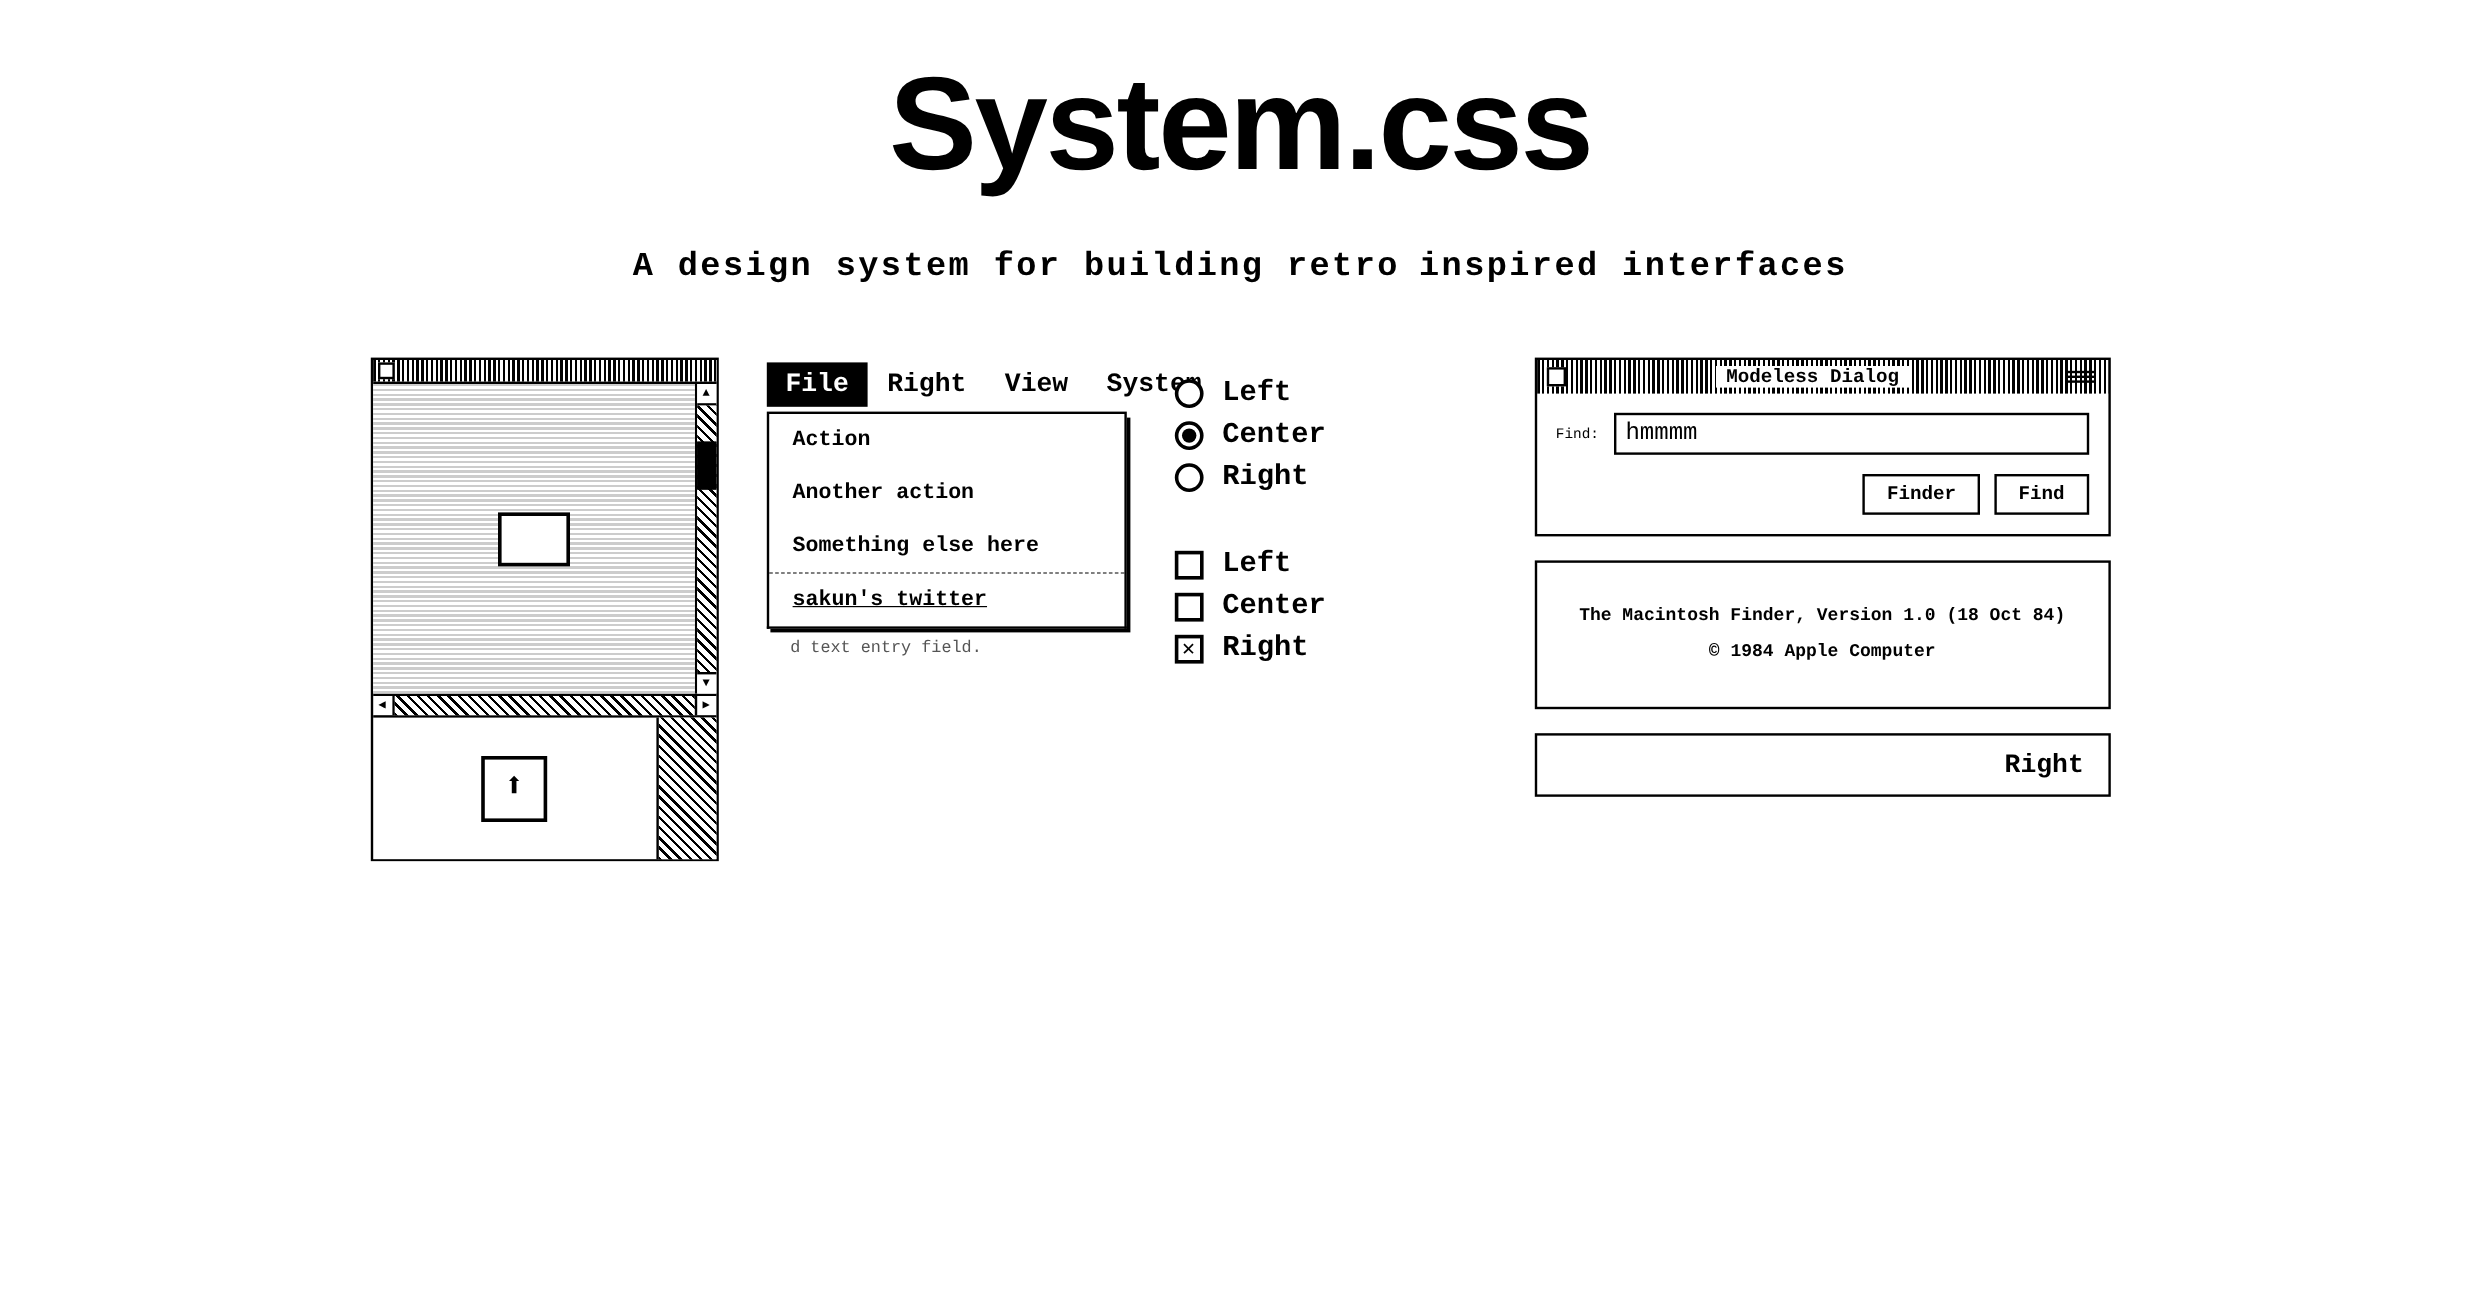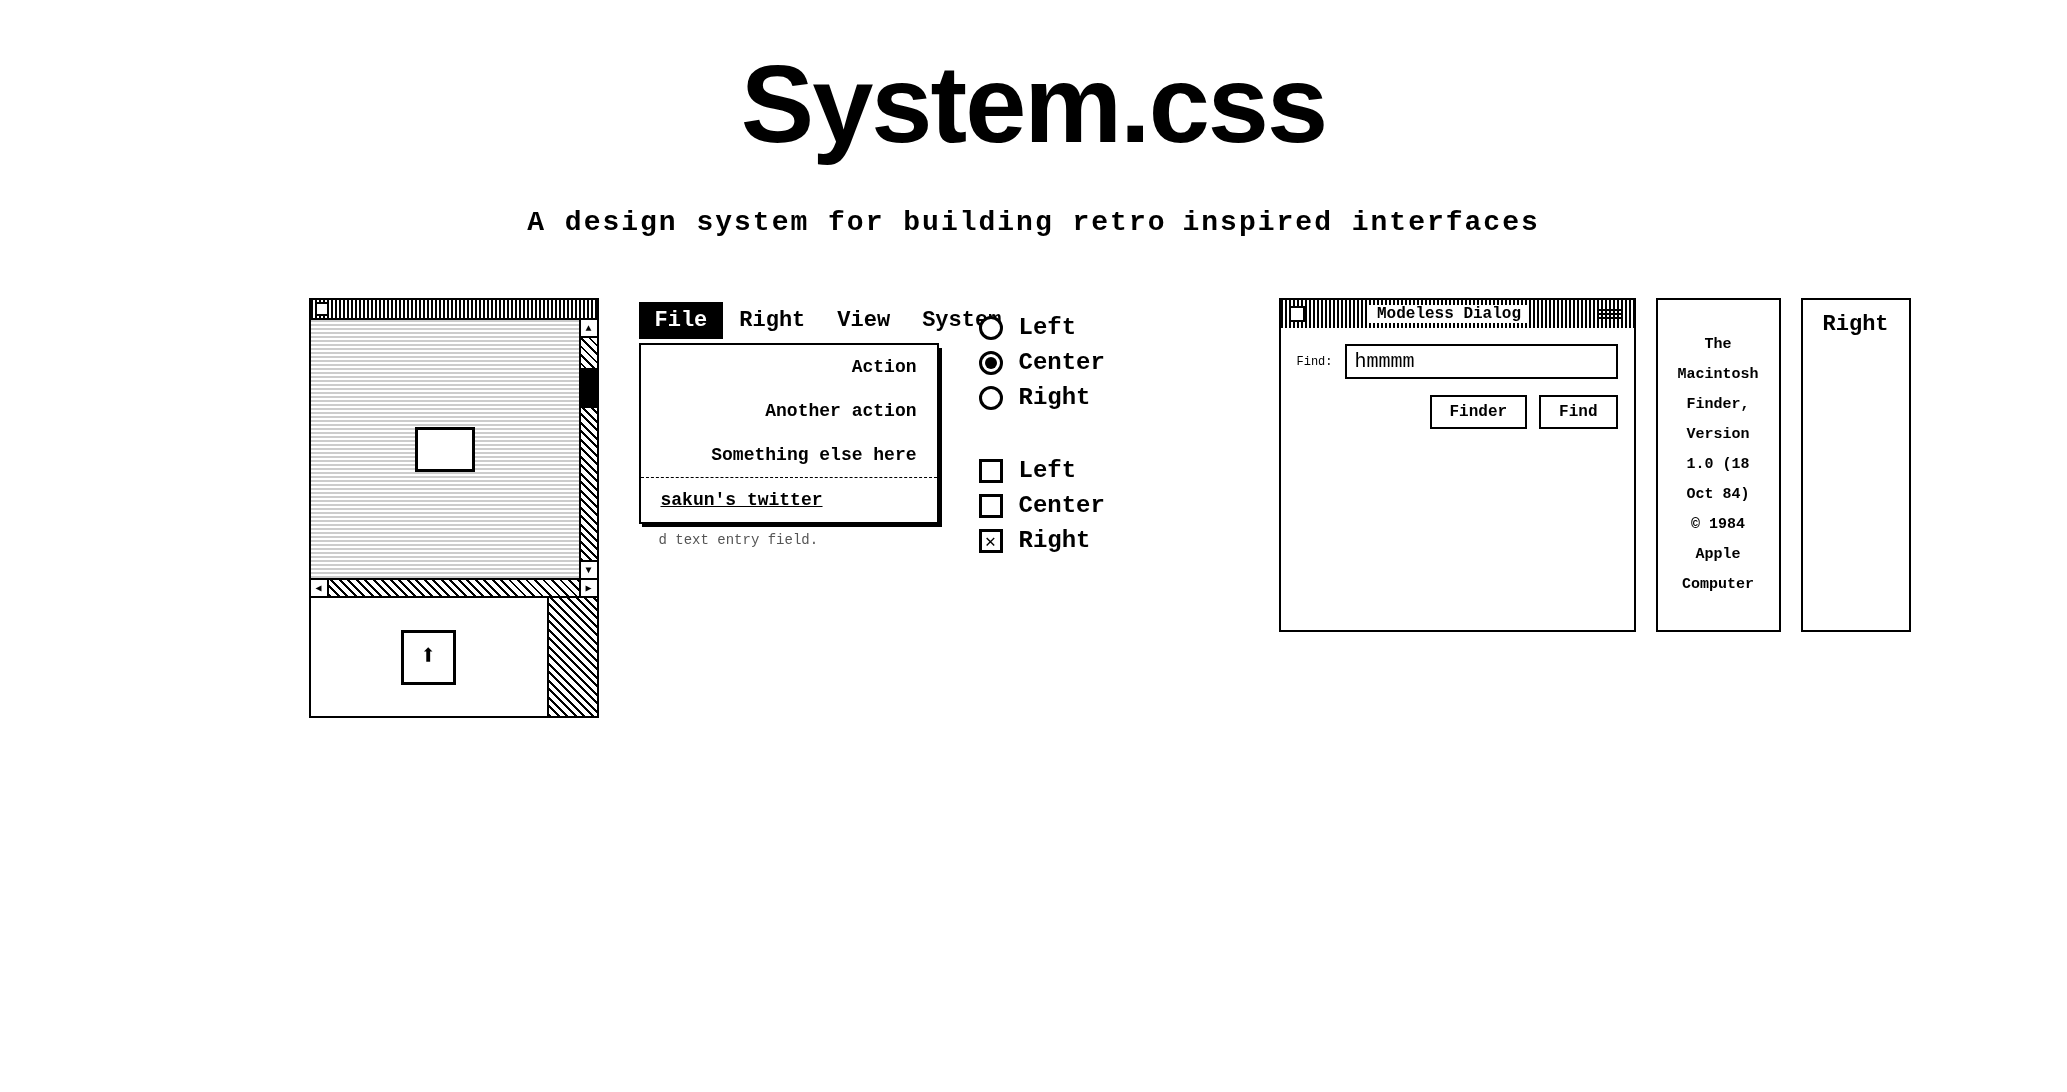--- a/index.html
+++ b/index.html
@@ -272,21 +272,21 @@
 
     .dropdown-item {
       padding: 12px 20px;
       font-family: 'Courier New', Courier, monospace;
       font-size: 18px;
       font-weight: bold;
       cursor: pointer;
       border: none;
       background: transparent;
       width: 100%;
-      text-align: right;
+      text-align: left;
     }
 
     .dropdown-divider {
       border: none;
       border-top: 1px dashed #000;
       margin: 0;
     }
 
     .dropdown-link {
       padding: 12px 20px;
@@ -365,21 +365,21 @@
       font-size: 18px;
       font-weight: bold;
     }
 
     
     .dialog-panel {
       flex-shrink: 0;
       width: 480px;
       margin-top: 10px;
       display: flex;
-      flex-direction: row;
+      flex-direction: column;
       gap: 20px;
     }
 
     .modeless-dialog {
       border: 2px solid #000;
       background: #fff;
     }
 
     .dialog-titlebar {
       background: repeating-linear-gradient(

